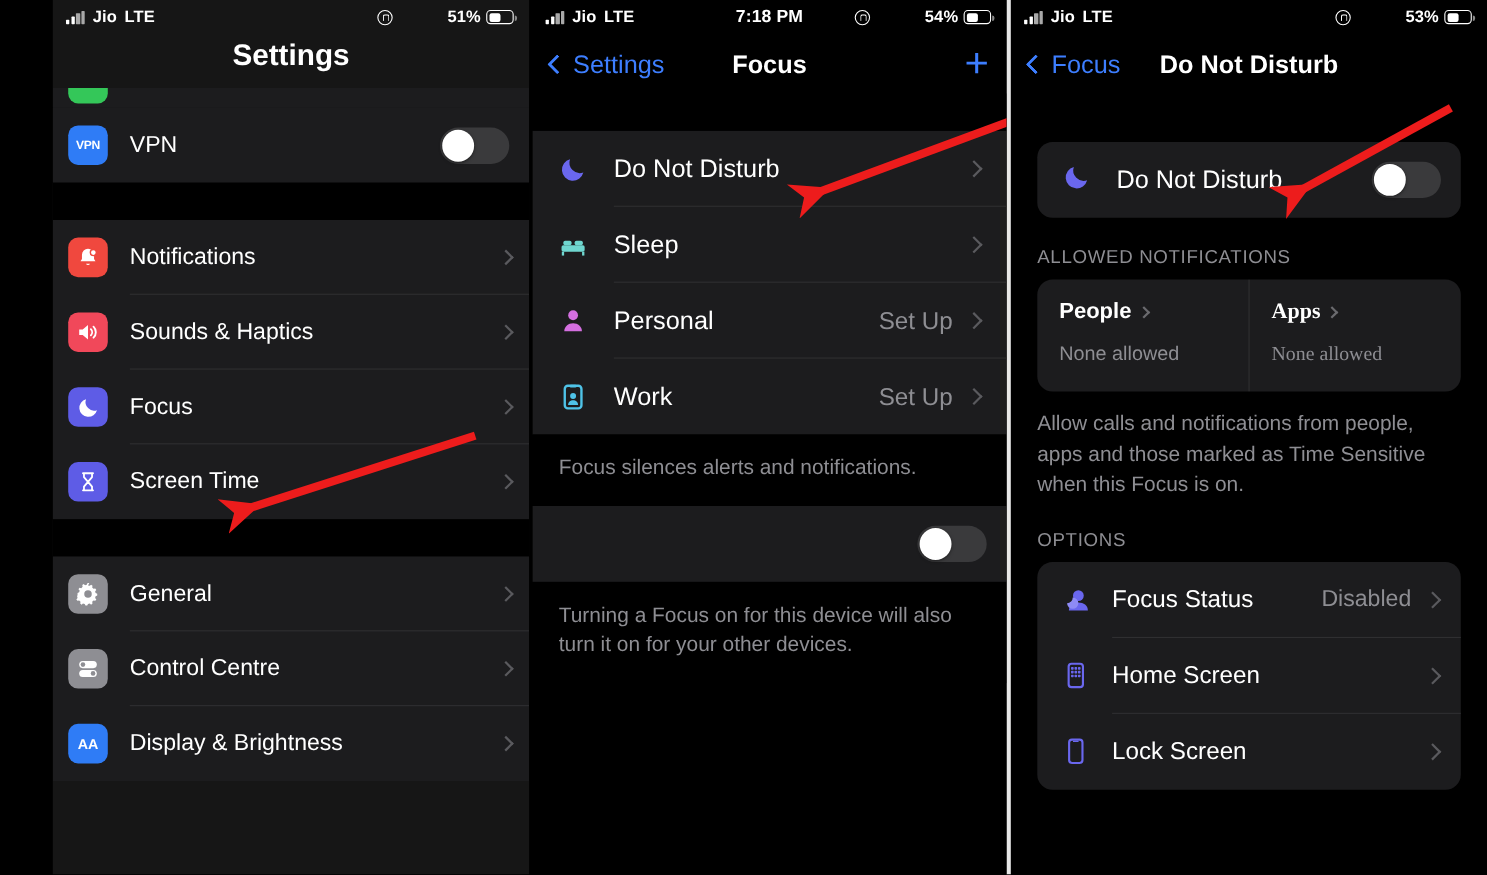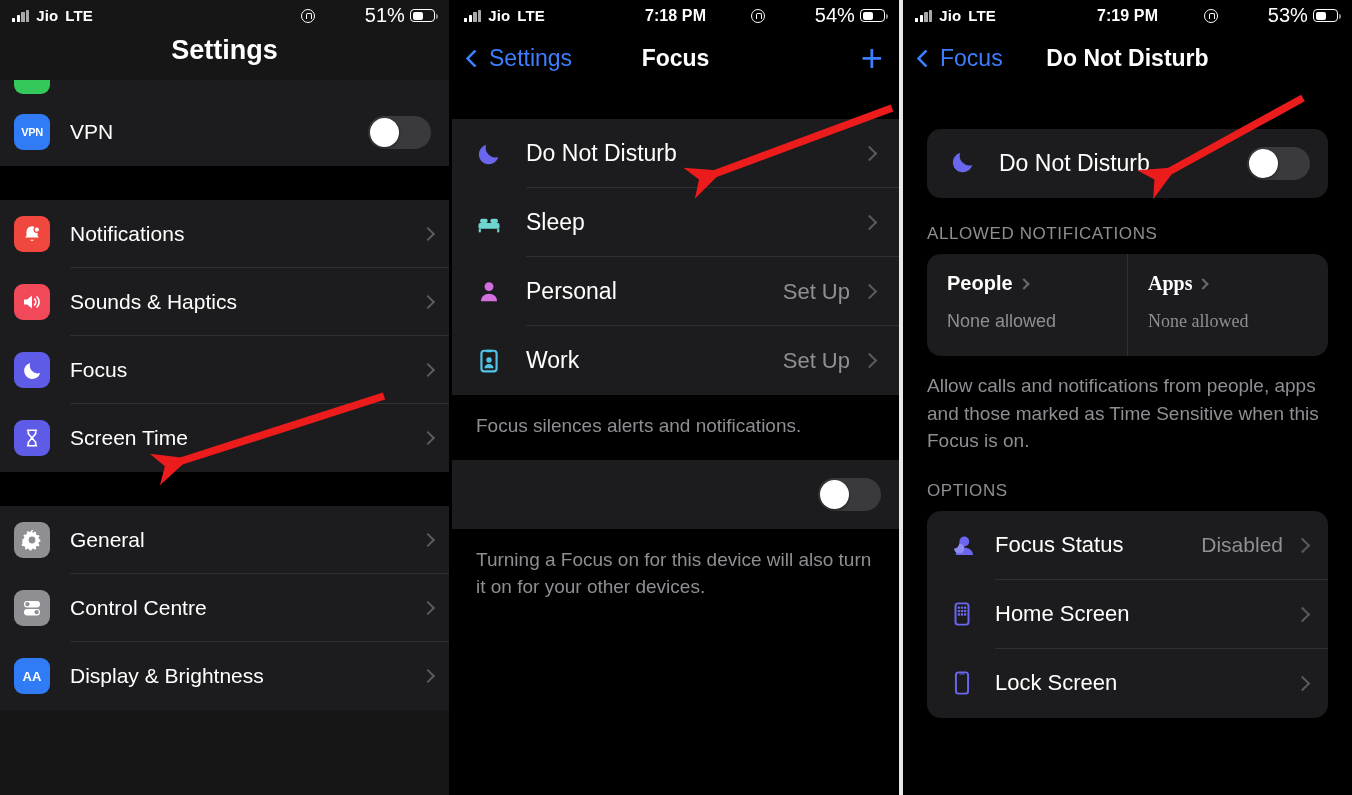--- a/index.html
+++ b/index.html
@@ -3,21 +3,21 @@
 <meta charset="utf-8">
 <style>
   * { margin:0; padding:0; box-sizing:border-box; }
   html,body{ background:#000; }
   body{
     width:1352px; height:795px;
     font-family:"Liberation Sans", sans-serif;
     color:#fff; overflow:hidden;
     -webkit-font-smoothing:antialiased;
   }
-  .screens{ display:flex; width:1352px; height:605px; }
+  .screens{ display:flex; width:1352px; height:605px;padding-left:48px; }
 
   .phone{ position:relative; height:795px; overflow:hidden; background:#000; }
   .p1{ width:449px; background:#161616; }
   .gap1{ width:3px; background:#000; height:795px; }
   .p2{ width:447px; background:#000; }
   .gap2{ width:4px; background:#e8e8e8; height:795px; }
   .p3{ width:449px; background:#000; }
 
   
   .statusbar{
@@ -37,21 +37,21 @@
   .sb-center{ position:absolute; left:0; right:0; text-align:center; font-size:16px; font-weight:bold; pointer-events:none;}
   .sb-right{ margin-left:auto; display:flex; align-items:center; gap:5px; z-index:2;}
   .lockrot{
     width:14px;height:14px;border:1.6px solid #fff;border-radius:50%;
     position:relative; display:inline-block;
   }
   .lockrot:before{
     content:""; position:absolute; left:4.2px; top:3.6px;
     width:4px;height:5px;border:1.6px solid #fff;border-bottom:none;border-radius:2px 2px 0 0;
   }
-  .batt-pct{ font-size:20px; font-weight:normal;margin-left:45px; }
+  .batt-pct{ font-size:15px; font-weight:bold;margin-left:45px; }
   .batt{
     width:25px;height:13px;border:1.5px solid #fff;border-radius:4px;
     position:relative; padding:1.5px;
   }
   .batt:after{
     content:""; position:absolute; right:-4px; top:3.6px;
     width:2px;height:5px;background:#8a8a8a;border-radius:0 2px 2px 0;
   }
   .batt i{ display:block; height:100%; background:#fff; border-radius:2px; }
 
@@ -384,21 +384,20 @@
       <div class="sb-left">
         <span class="bars">
             <i></i>
             <i></i>
             <i></i>
             <i></i>
           </span>
         <span class="carrier">Jio</span>
         <span class="net">LTE</span>
       </div>
-      <div class="sb-center">7:19 PM</div>
       <div class="sb-right">
         <span class="lockrot"></span>
         <span class="batt-pct">53%</span>
         <span class="batt">
             <i style="width:53%"></i>
           </span>
       </div>
     </div>
 
     <div class="navbar">

